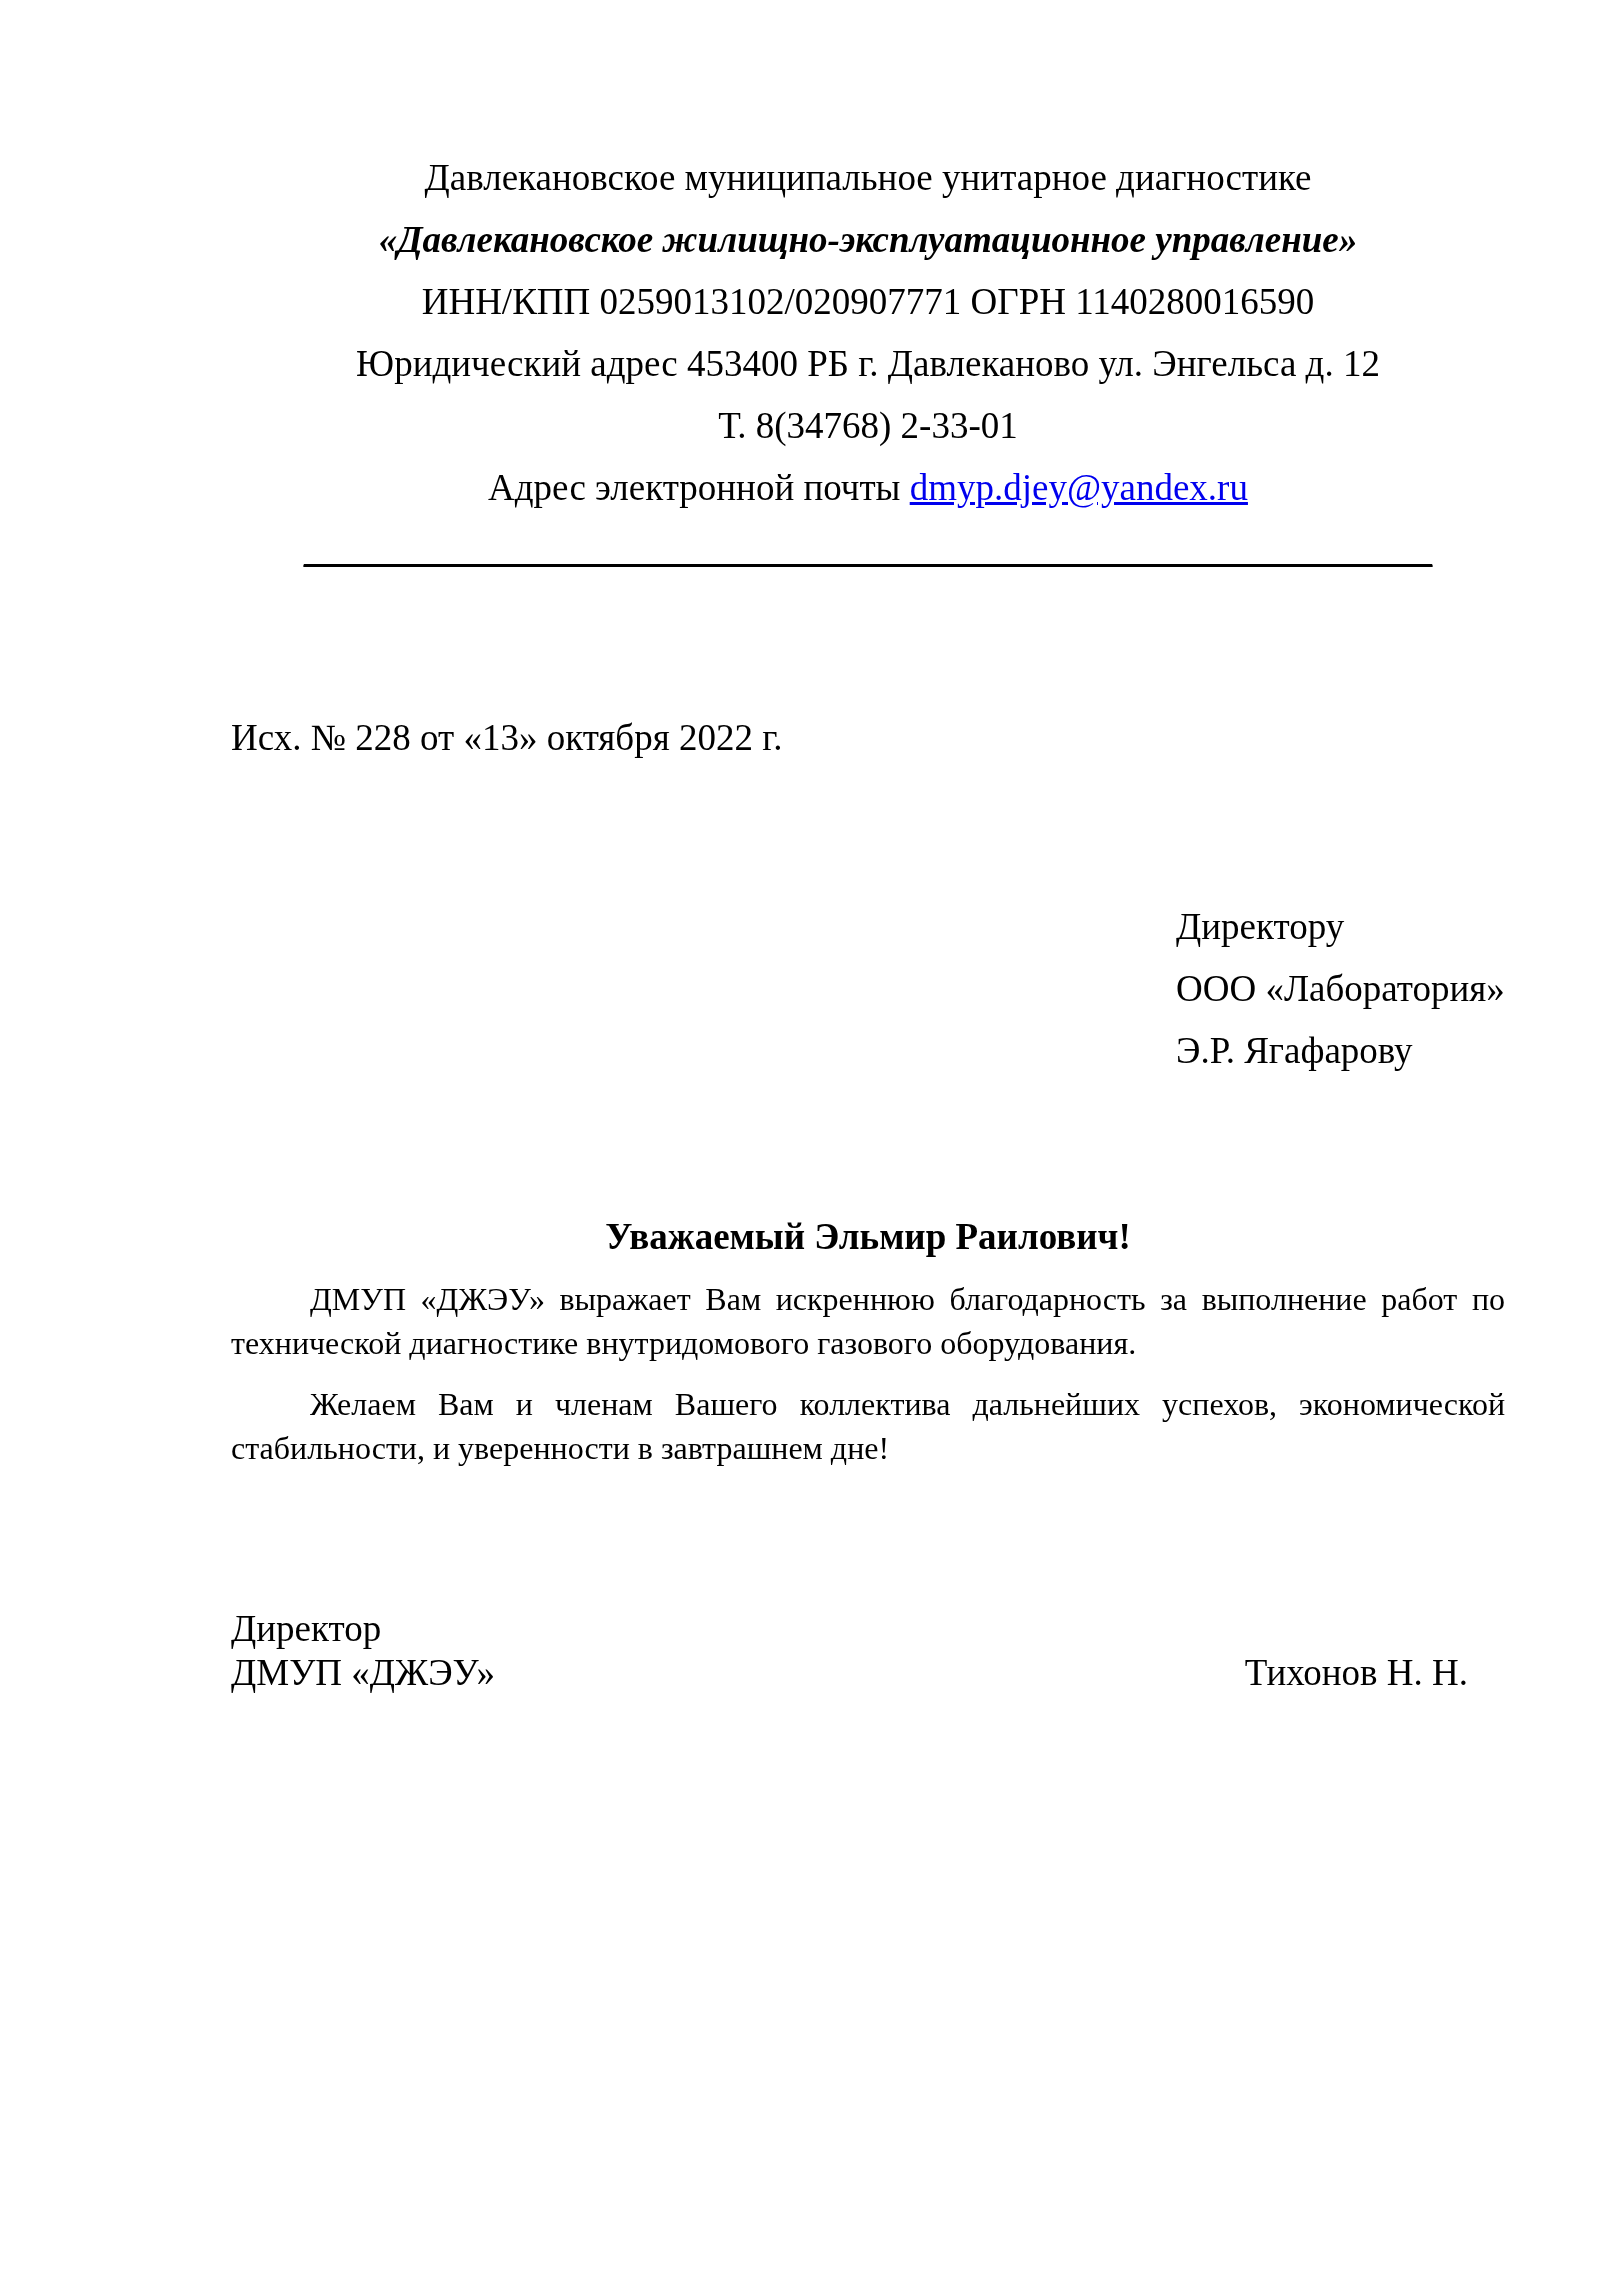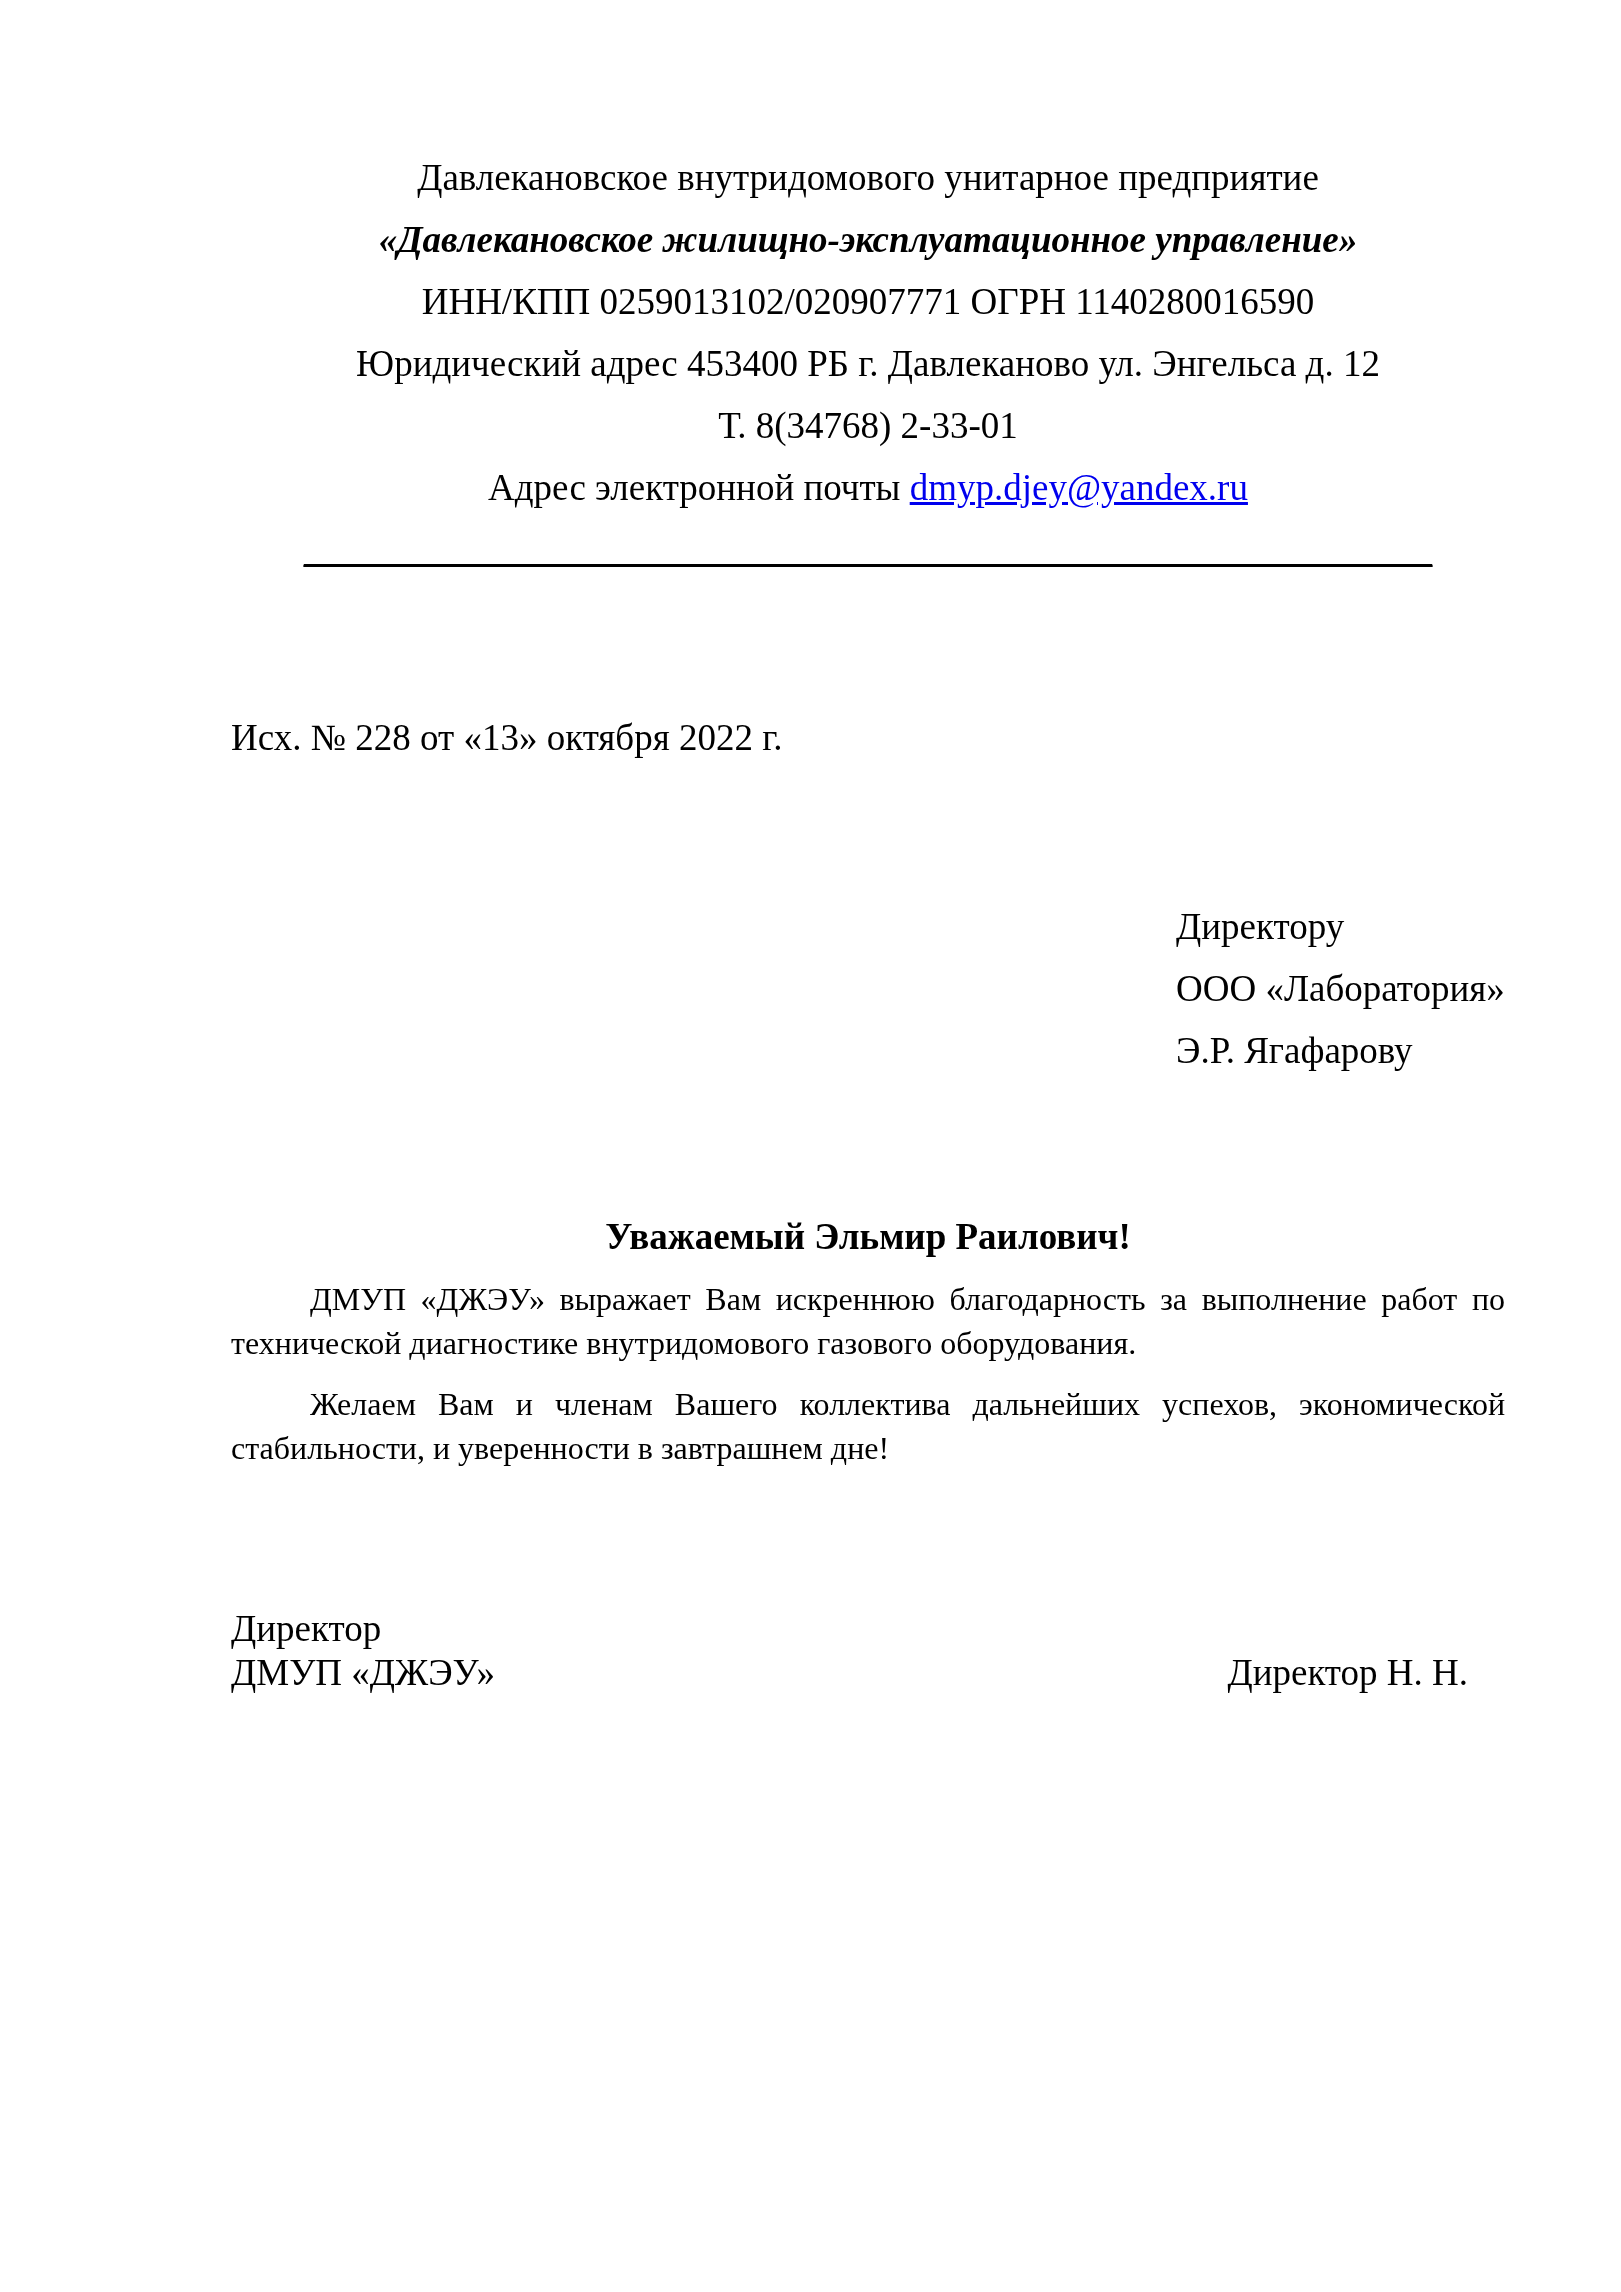--- a/index.html
+++ b/index.html
@@ -77,21 +77,21 @@
     padding-right: 37px;
   }
   .sig-row span { white-space: nowrap; }
 </style>
 </head>
 <body>
 
 <div class="page">
 
   <div class="org-header">
-    <p>Давлекановское внутридомового унитарное предприятие</p>
+    <p>Давлекановское муниципальное унитарное диагностике</p>
     <p class="org-name">«Давлекановское жилищно-эксплуатационное управление»</p>
     <p>ИНН/КПП 0259013102/020907771 ОГРН 1140280016590</p>
     <p>Юридический адрес 453400 РБ г. Давлеканово ул. Энгельса д. 12</p>
     <p>Т. 8(34768) 2-33-01</p>
     <p><span>Адрес электронной почты </span><a href="#" class="email-link">dmyp.djey@yandex.ru</a></p>
     <p class="separator">_____________________________________________________________</p>
   </div>
 
   <p class="outgoing">Исх. № 228 от «13» октября 2022 г.</p>
 
@@ -105,18 +105,18 @@
 
   <div class="letter-body">
     <p>ДМУП «ДЖЭУ» выражает Вам искреннюю благодарность за выполнение работ по технической диагностике внутридомового газового оборудования.</p>
     <p>Желаем Вам и членам Вашего коллектива дальнейших успехов, экономической стабильности, и уверенности в завтрашнем дне!</p>
   </div>
 
   <div class="signature">
     <p class="line">Директор</p>
     <div class="sig-row line">
       <span>ДМУП «ДЖЭУ»</span>
-      <span>Директор Н. Н.</span>
+      <span>Тихонов Н. Н.</span>
     </div>
   </div>
 
 </div>
 
 
 </body></html>

